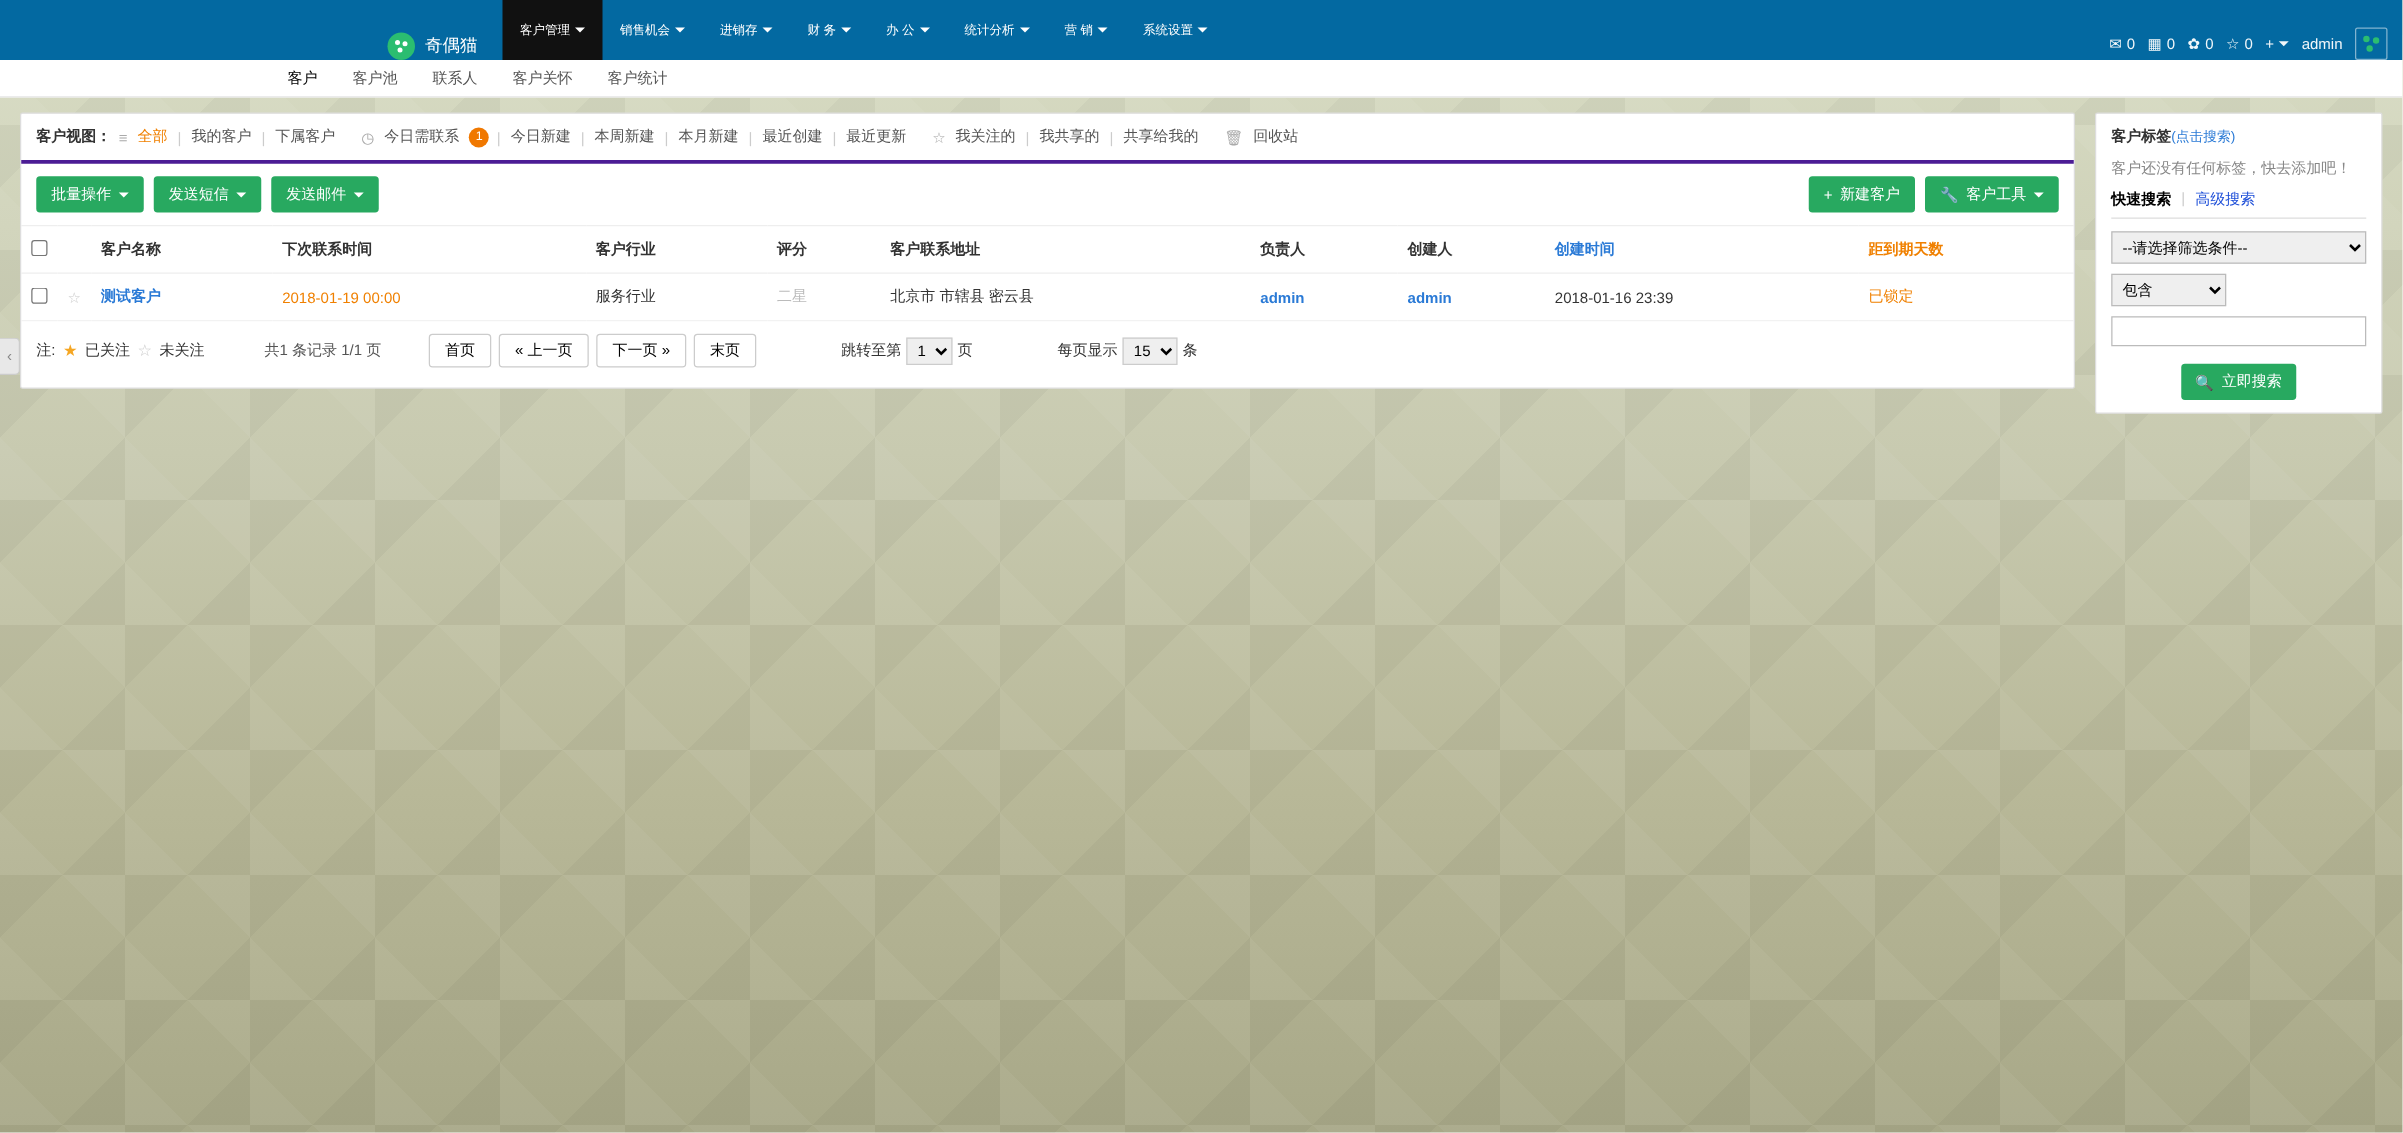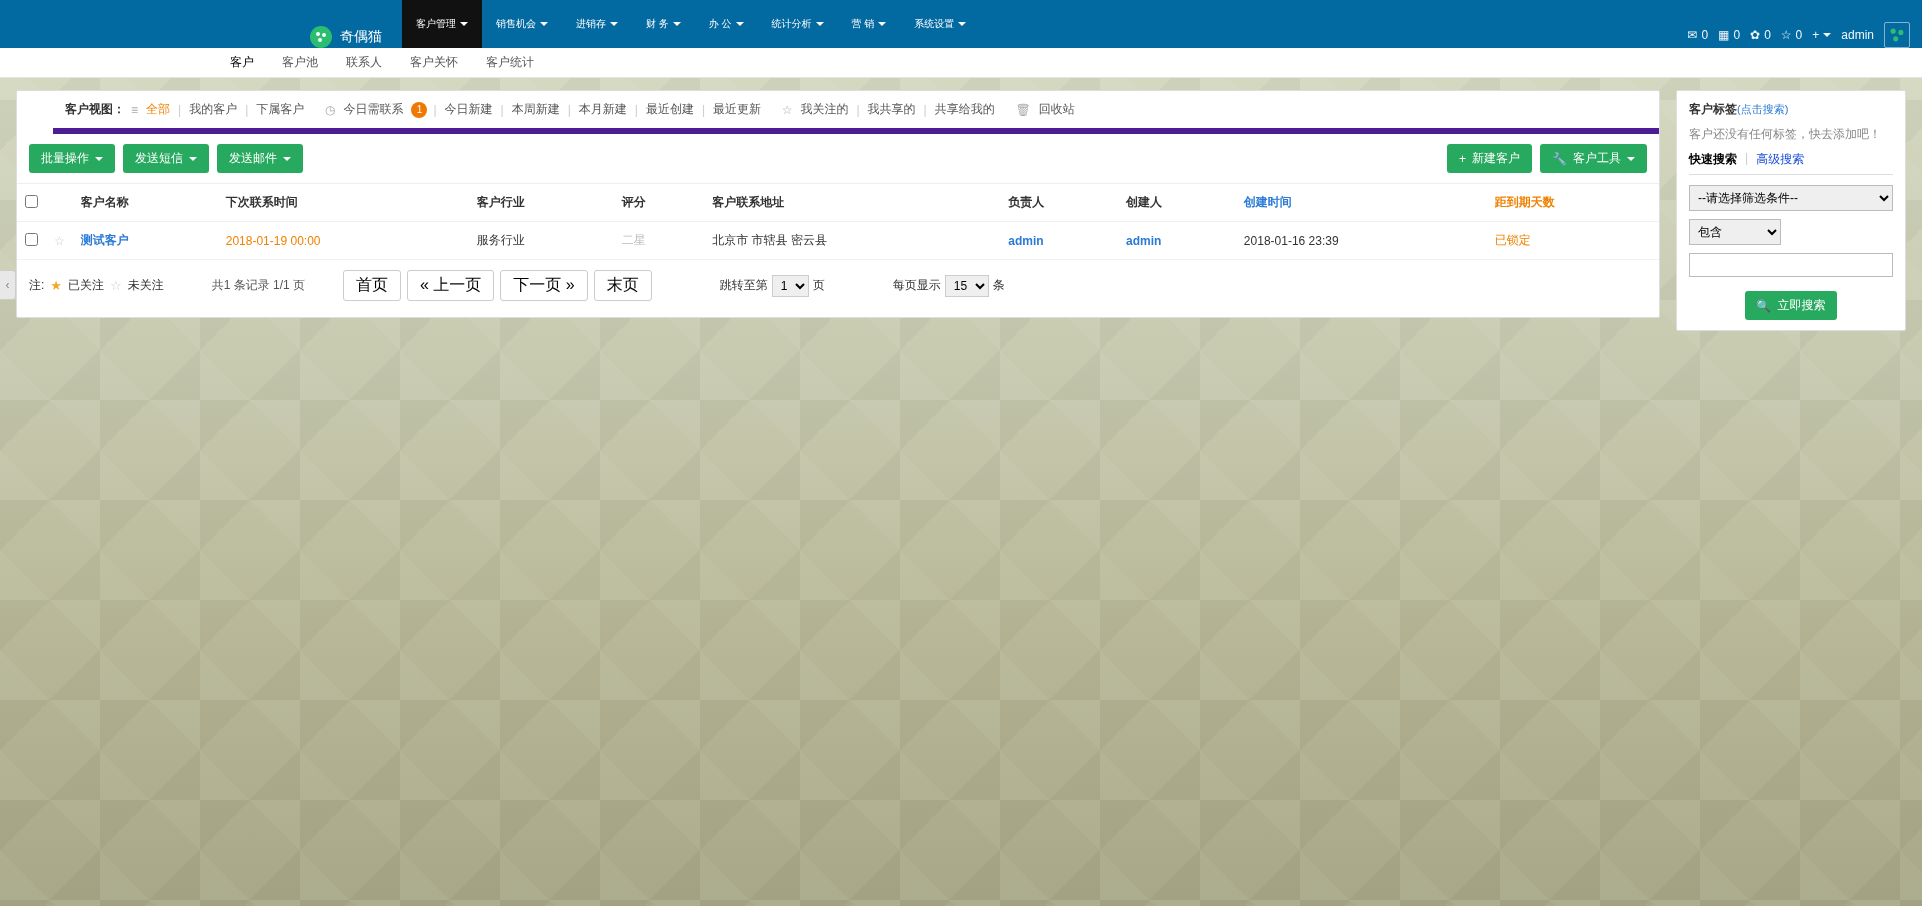--- a/index.html
+++ b/index.html
@@ -101,26 +101,25 @@
   background: #fff;
   border: 1px solid #ddd;
   border-radius: 2px;
 }
 .main-panel { flex: 1; }
 .side-panel { width: 230px; padding: 10px 12px; }
 
 
 .viewrow {
   padding: 10px 12px;
-  border-bottom: 6px solid #4c1d95;
+  border-bottom: 3px solid #4c1d95;
   display: flex;
   align-items: center;
   gap: 6px;
   flex-wrap: wrap;
-  margin-left: 36px;
 }
 .viewrow .label { font-weight: bold; }
 .vlink { color: #555; cursor: pointer; padding: 0 2px; }
 .vlink.orange { color: #f08000; }
 .vdiv { color: #ccc; }
 .filter-icon { color: #aaa; }
 .badge {
   display: inline-flex; align-items: center; justify-content: center;
   min-width: 16px; height: 16px; border-radius: 8px;
   background: #f07800; color: #fff; font-size: 10px; padding: 0 4px;
@@ -171,21 +170,21 @@
   display: flex;
   align-items: center;
   gap: 8px;
 }
 .legend { display: flex; align-items: center; gap: 6px; }
 .legend .star { font-size: 13px; }
 .recinfo { color: #555; margin-left: 40px; }
 .pagebtns { display: flex; gap: 6px; margin-left: 30px; }
 .pagebtn {
   border: 1px solid #ccc; background: #fff; border-radius: 3px;
-  padding: 4px 12px; cursor: pointer; font-size: 16px;
+  padding: 4px 12px; cursor: pointer; font-size: 12px;
 }
 .jump { margin-left: 60px; display: flex; align-items: center; gap: 4px; }
 .perpage { margin-left: 60px; display: flex; align-items: center; gap: 4px; }
 select { border: 1px solid #ccc; padding: 2px 4px; font-size: 12px; }
 
 
 .side-head { font-weight: bold; }
 .side-head .hint { color: #2a7ad6; font-weight: normal; font-size: 11px; }
 .side-msg { color: #888; margin: 8px 0; }
 .side-tabs { border-bottom: 1px solid #ddd; padding-bottom: 6px; margin-bottom: 10px; display: flex; gap: 8px; }

